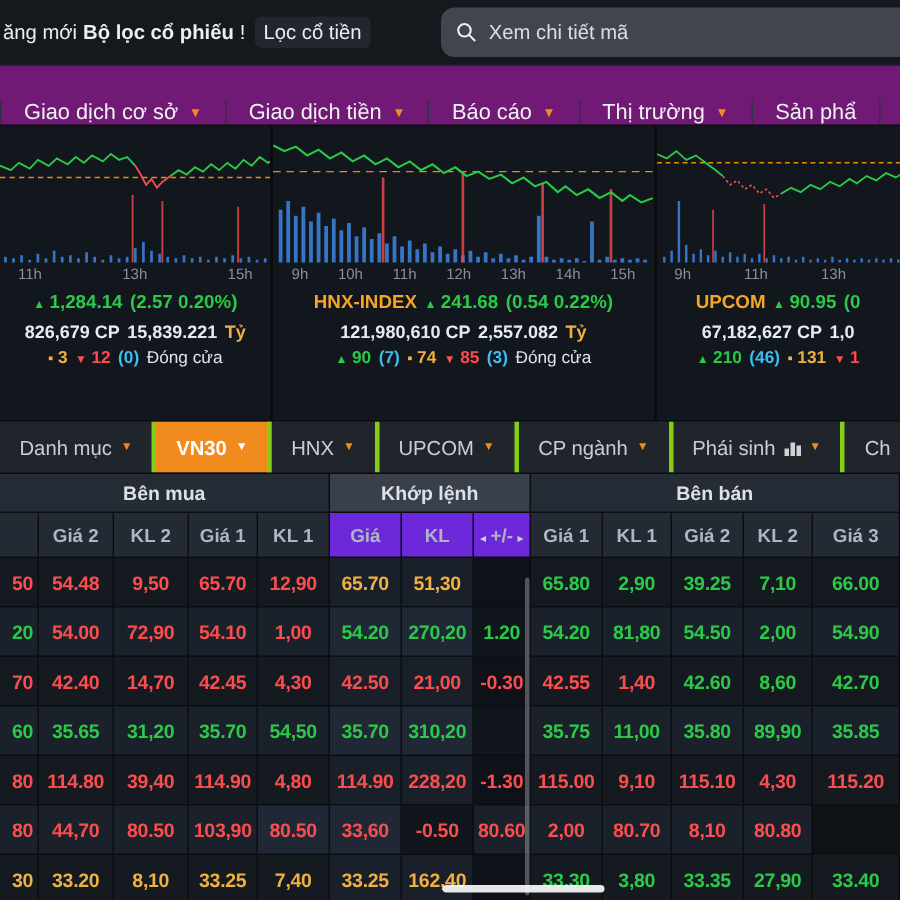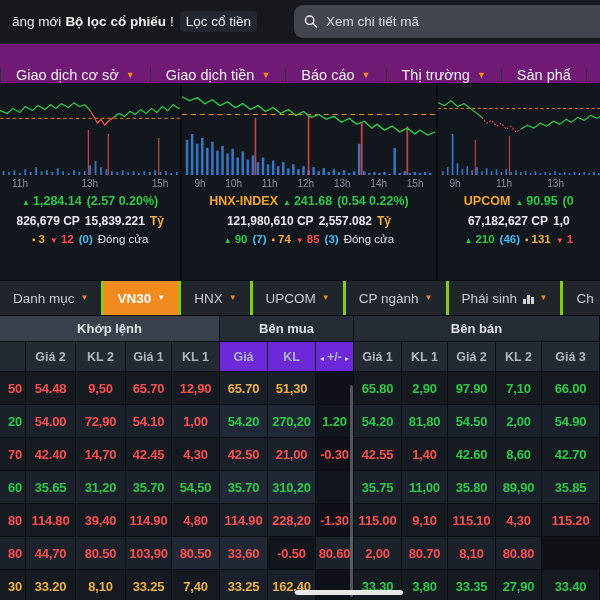--- a/index.html
+++ b/index.html
@@ -4,21 +4,21 @@
 <style>
   :root{
     --up:#2bc948; --down:#fb4d4d; --ref:#efb041; --cyan:#3fbdf2;
     --accent:#f28b1e; --txt:#e8eaed; --muted:#9aa3ad;
   }
   *{box-sizing:border-box;margin:0;padding:0}
   body{background:#000;font-family:"Liberation Sans","DejaVu Sans",sans-serif;}
   .app{width:600px;height:600px;overflow:hidden;position:relative;background:#0e1116;color:var(--txt)}
 
   
-  .topbar{height:44px;background:#15181d;display:flex;align-items:center;padding:0 0 0 12px;border-bottom:1px solid #23272d;white-space:nowrap;overflow:hidden}
+  .topbar{height:44px;background:#15181d;display:flex;align-items:center;padding:0 0 0 2px;border-bottom:1px solid #23272d;white-space:nowrap;overflow:hidden}
   .notice{font-size:13.5px;color:#eceef1;display:flex;align-items:center;gap:4px;flex:0 0 auto}
   .notice b{font-weight:700}
   .notice-chip{background:#22272f;border-radius:4px;padding:3px 6px;margin-left:2px}
   .searchbox{margin-left:auto;flex:0 0 auto;width:318px;height:33px;background:#41464e;border-radius:9px;display:flex;align-items:center;gap:8px;padding:0 10px;margin-right:-12px}
   .searchbox input{background:transparent;border:none;outline:none;color:#f2f4f6;font-size:13.5px;width:100%;font-family:inherit}
   .searchbox input::placeholder{color:#e3e6ea;opacity:.95}
 
   
   .nav{height:40px;background:#701a75;display:flex;align-items:flex-end;overflow:hidden;border-bottom:1px solid #090b0e}
   .nav-item{display:flex;align-items:center;gap:7px;padding:0 15px;font-size:14.5px;color:#eef0f3;border-right:1px solid #2e343c;cursor:pointer;white-space:nowrap}
@@ -325,22 +325,22 @@
         </span>
       <span class="caret">▼</span>
     </div>
     <div class="tab">
       <span>Ch</span>
     </div>
   </div>
 
   <div class="ptable">
     <div class="ggrid">
+      <div class="g g-buy">Bên mua</div>
       <div class="g g-matched">Khớp lệnh</div>
-      <div class="g g-buy">Bên mua</div>
       <div class="g g-sell">Bên bán</div>
     </div>
     <div class="grid thead-cols">
       <div class="cell"></div>
       <div class="cell">Giá 2</div>
       <div class="cell">KL 2</div>
       <div class="cell">Giá 1</div>
       <div class="cell">KL 1</div>
       <div class="cell m">Giá</div>
       <div class="cell m">KL</div>
@@ -356,21 +356,21 @@
           <div class="cell frag c-d">50</div>
           <div class="cell c-d">54.48</div>
           <div class="cell c-d">9,50</div>
           <div class="cell c-d">65.70</div>
           <div class="cell c-d">12,90</div>
           <div class="cell c-r m">65.70</div>
           <div class="cell c-r m">51,30</div>
           <div class="cell c-w pm"></div>
           <div class="cell c-u">65.80</div>
           <div class="cell c-u">2,90</div>
-          <div class="cell c-u">97.90</div>
+          <div class="cell c-u">39.25</div>
           <div class="cell c-u">7,10</div>
           <div class="cell c-u">66.00</div>
         </div>
         <div class="grid t-row">
           <div class="cell frag c-u">20</div>
           <div class="cell c-d">54.00</div>
           <div class="cell c-d">72,90</div>
           <div class="cell c-d">54.10</div>
           <div class="cell c-d">1,00</div>
           <div class="cell c-u m">54.20</div>

